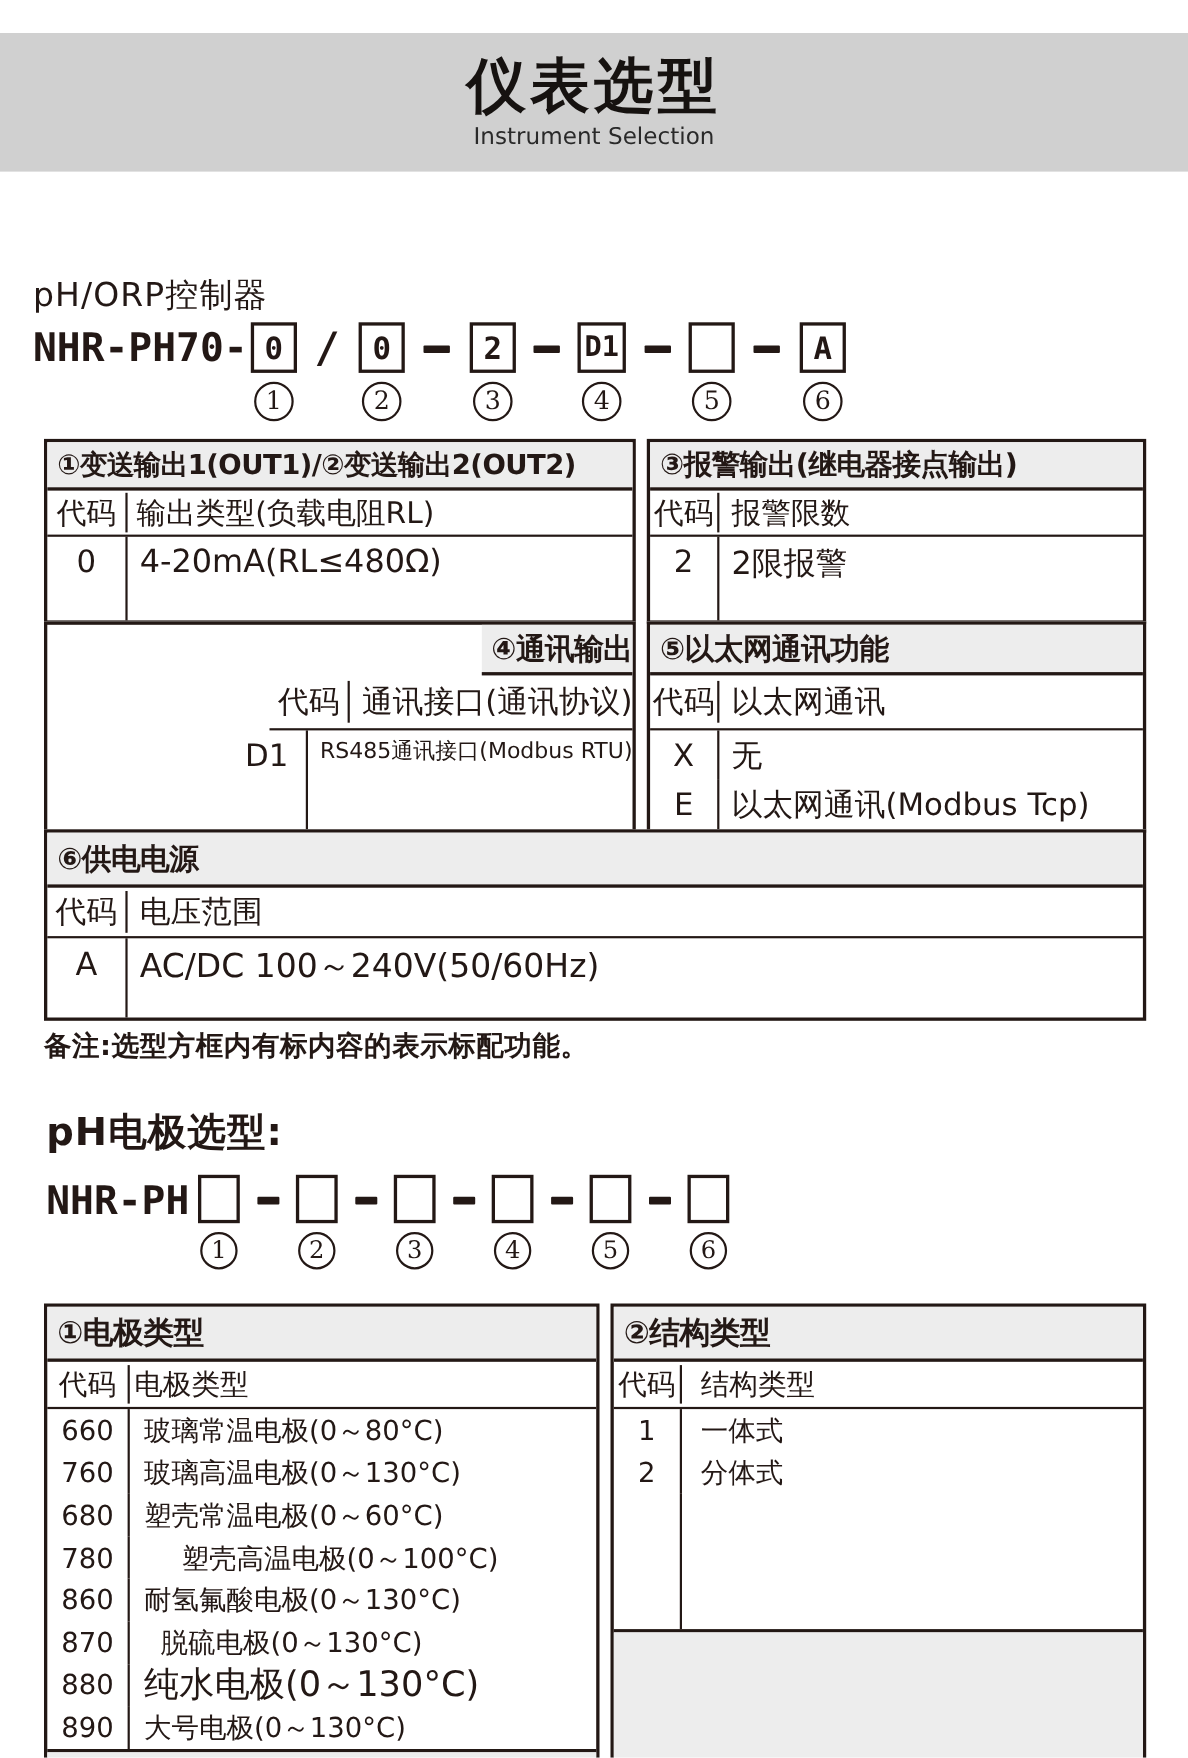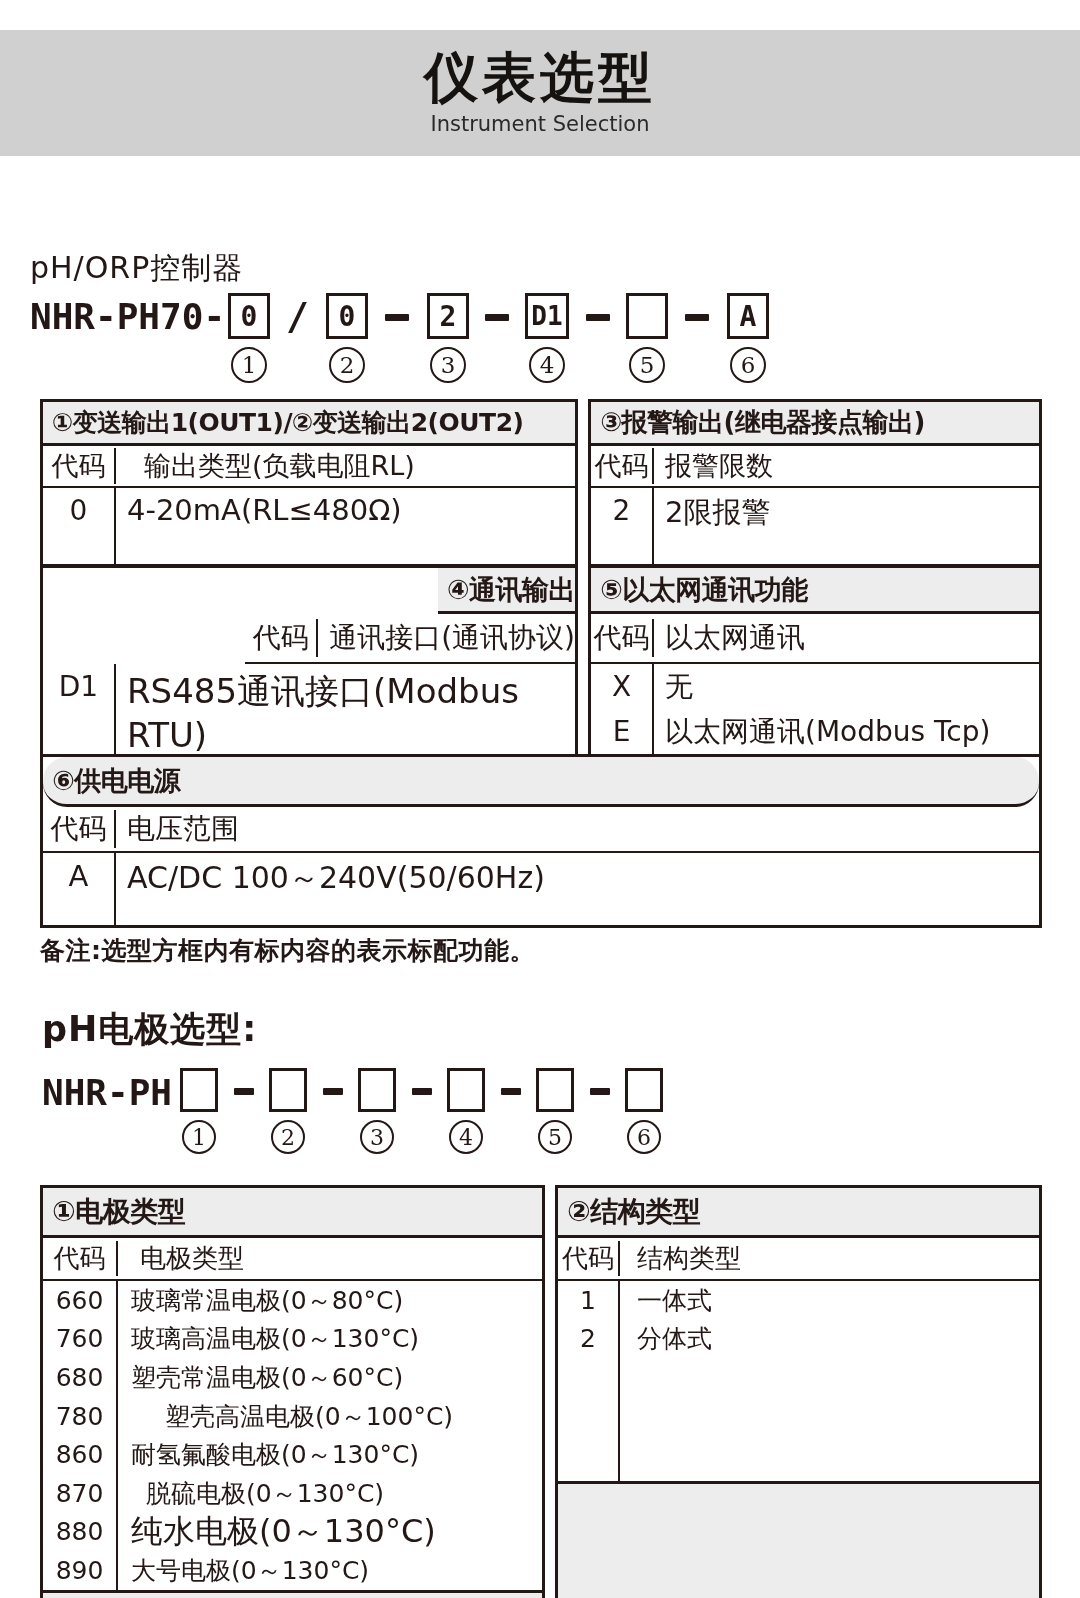--- a/index.html
+++ b/index.html
@@ -70,21 +70,21 @@
   <div class="abs circ" style="left:329px;top:347px;width:36px;height:36px;font-size:23px;">2</div>
   <div class="abs circ" style="left:430px;top:347px;width:36px;height:36px;font-size:23px;">3</div>
   <div class="abs circ" style="left:529px;top:347px;width:36px;height:36px;font-size:23px;">4</div>
   <div class="abs circ" style="left:629px;top:347px;width:36px;height:36px;font-size:23px;">5</div>
   <div class="abs circ" style="left:730px;top:347px;width:36px;height:36px;font-size:23px;">6</div>
 
   <div class="abs sec" style="left:40px;top:399px;width:538px;height:168px;">
     <div class="sec-h" style="height:44px;font-size:25px;">①变送输出1(OUT1)/②变送输出2(OUT2)</div>
     <div class="row mid bb2" style="height:42px;">
       <div class="cc" style="width:73px;font-size:27px;">代码</div>
-      <div class="dc" style="font-size:27px;padding-left:8px;margin-left:20px;">输出类型(负载电阻RL)</div>
+      <div class="dc" style="font-size:27px;padding-left:8px;">输出类型(负载电阻RL)</div>
     </div>
     <div class="row grow">
       <div class="cc top" style="width:73px;font-size:28px;">0</div>
       <div class="dc top" style="font-size:29px;">4-20mA(RL≤480Ω)</div>
     </div>
   </div>
 
   <div class="abs sec" style="left:588px;top:399px;width:454px;height:168px;">
     <div class="sec-h" style="height:44px;font-size:26px;">③报警输出(继电器接点输出)</div>
     <div class="row mid bb2" style="height:42px;">
@@ -98,21 +98,21 @@
   </div>
 
   <div class="abs sec" style="left:40px;top:565px;width:538px;height:192px;align-items:flex-end;">
     <div class="sec-h" style="height:46px;font-size:27px;">④通讯输出</div>
     <div class="row mid bb2" style="height:50px;">
       <div class="cc" style="width:73px;font-size:28px;">代码</div>
       <div class="dc" style="font-size:28px;">通讯接口(通讯协议)</div>
     </div>
     <div class="row grow">
       <div class="cc top" style="width:73px;font-size:28px;">D1</div>
-      <div class="dc top" style="font-size:34px;">RS485通讯接口(Modbus RTU)</div>
+      <div class="dc top" style="font-size:20px;">RS485通讯接口(Modbus RTU)</div>
     </div>
   </div>
 
   <div class="abs sec" style="left:588px;top:565px;width:454px;height:192px;">
     <div class="sec-h" style="height:46px;font-size:27px;">⑤以太网通讯功能</div>
     <div class="row mid bb2" style="height:50px;">
       <div class="cc" style="width:63px;font-size:28px;">代码</div>
       <div class="dc" style="font-size:28px;">以太网通讯</div>
     </div>
     <div class="row mid" style="height:45px;">
@@ -123,21 +123,21 @@
       <div class="cc" style="width:63px;font-size:28px;height:45px;">E</div>
       <div class="dc" style="font-size:28px;">以太网通讯(Modbus Tcp)</div>
     </div>
     <div class="row grow">
         <div class="cc" style="width:63px;"></div>
         <div class="dc"></div>
       </div>
   </div>
 
   <div class="abs sec" style="left:40px;top:754px;width:1002px;height:174px;">
-    <div class="sec-h" style="height:50px;font-size:27px;border-radius:24px;">⑥供电电源</div>
+    <div class="sec-h" style="height:50px;font-size:27px;">⑥供电电源</div>
     <div class="row mid bb2" style="height:46px;">
       <div class="cc" style="width:73px;font-size:28px;">代码</div>
       <div class="dc" style="font-size:28px;">电压范围</div>
     </div>
     <div class="row grow">
       <div class="cc top" style="width:73px;font-size:29px;">A</div>
       <div class="dc top" style="font-size:30px;">AC/DC 100～240V(50/60Hz)</div>
     </div>
   </div>
 
@@ -162,21 +162,21 @@
   <div class="abs circ" style="left:271px;top:1120px;width:34px;height:34px;font-size:22px;">2</div>
   <div class="abs circ" style="left:360px;top:1120px;width:34px;height:34px;font-size:22px;">3</div>
   <div class="abs circ" style="left:449px;top:1120px;width:34px;height:34px;font-size:22px;">4</div>
   <div class="abs circ" style="left:538px;top:1120px;width:34px;height:34px;font-size:22px;">5</div>
   <div class="abs circ" style="left:627px;top:1120px;width:34px;height:34px;font-size:22px;">6</div>
 
   <div class="abs sec" style="left:40px;top:1185px;width:505px;height:424px;">
     <div class="sec-h" style="height:50px;font-size:28px;">①电极类型</div>
     <div class="row mid bb2" style="height:43px;">
       <div class="cc" style="width:75px;font-size:26px;">代码</div>
-      <div class="dc" style="font-size:26px;padding-left:22px;">电极类型</div>
+      <div class="dc" style="font-size:26px;padding-left:4px;">电极类型</div>
     </div>
     <div class="row mid" style="height:38.6px;">
       <div class="cc" style="width:75px;height:38.6px;font-size:25px;">660</div>
       <div class="dc" style="font-size:25px;padding-left:13px;">玻璃常温电极(0～80°C)</div>
     </div>
     <div class="row mid" style="height:38.6px;">
       <div class="cc" style="width:75px;height:38.6px;font-size:25px;">760</div>
       <div class="dc" style="font-size:25px;padding-left:13px;">玻璃高温电极(0～130°C)</div>
     </div>
     <div class="row mid" style="height:38.6px;">

